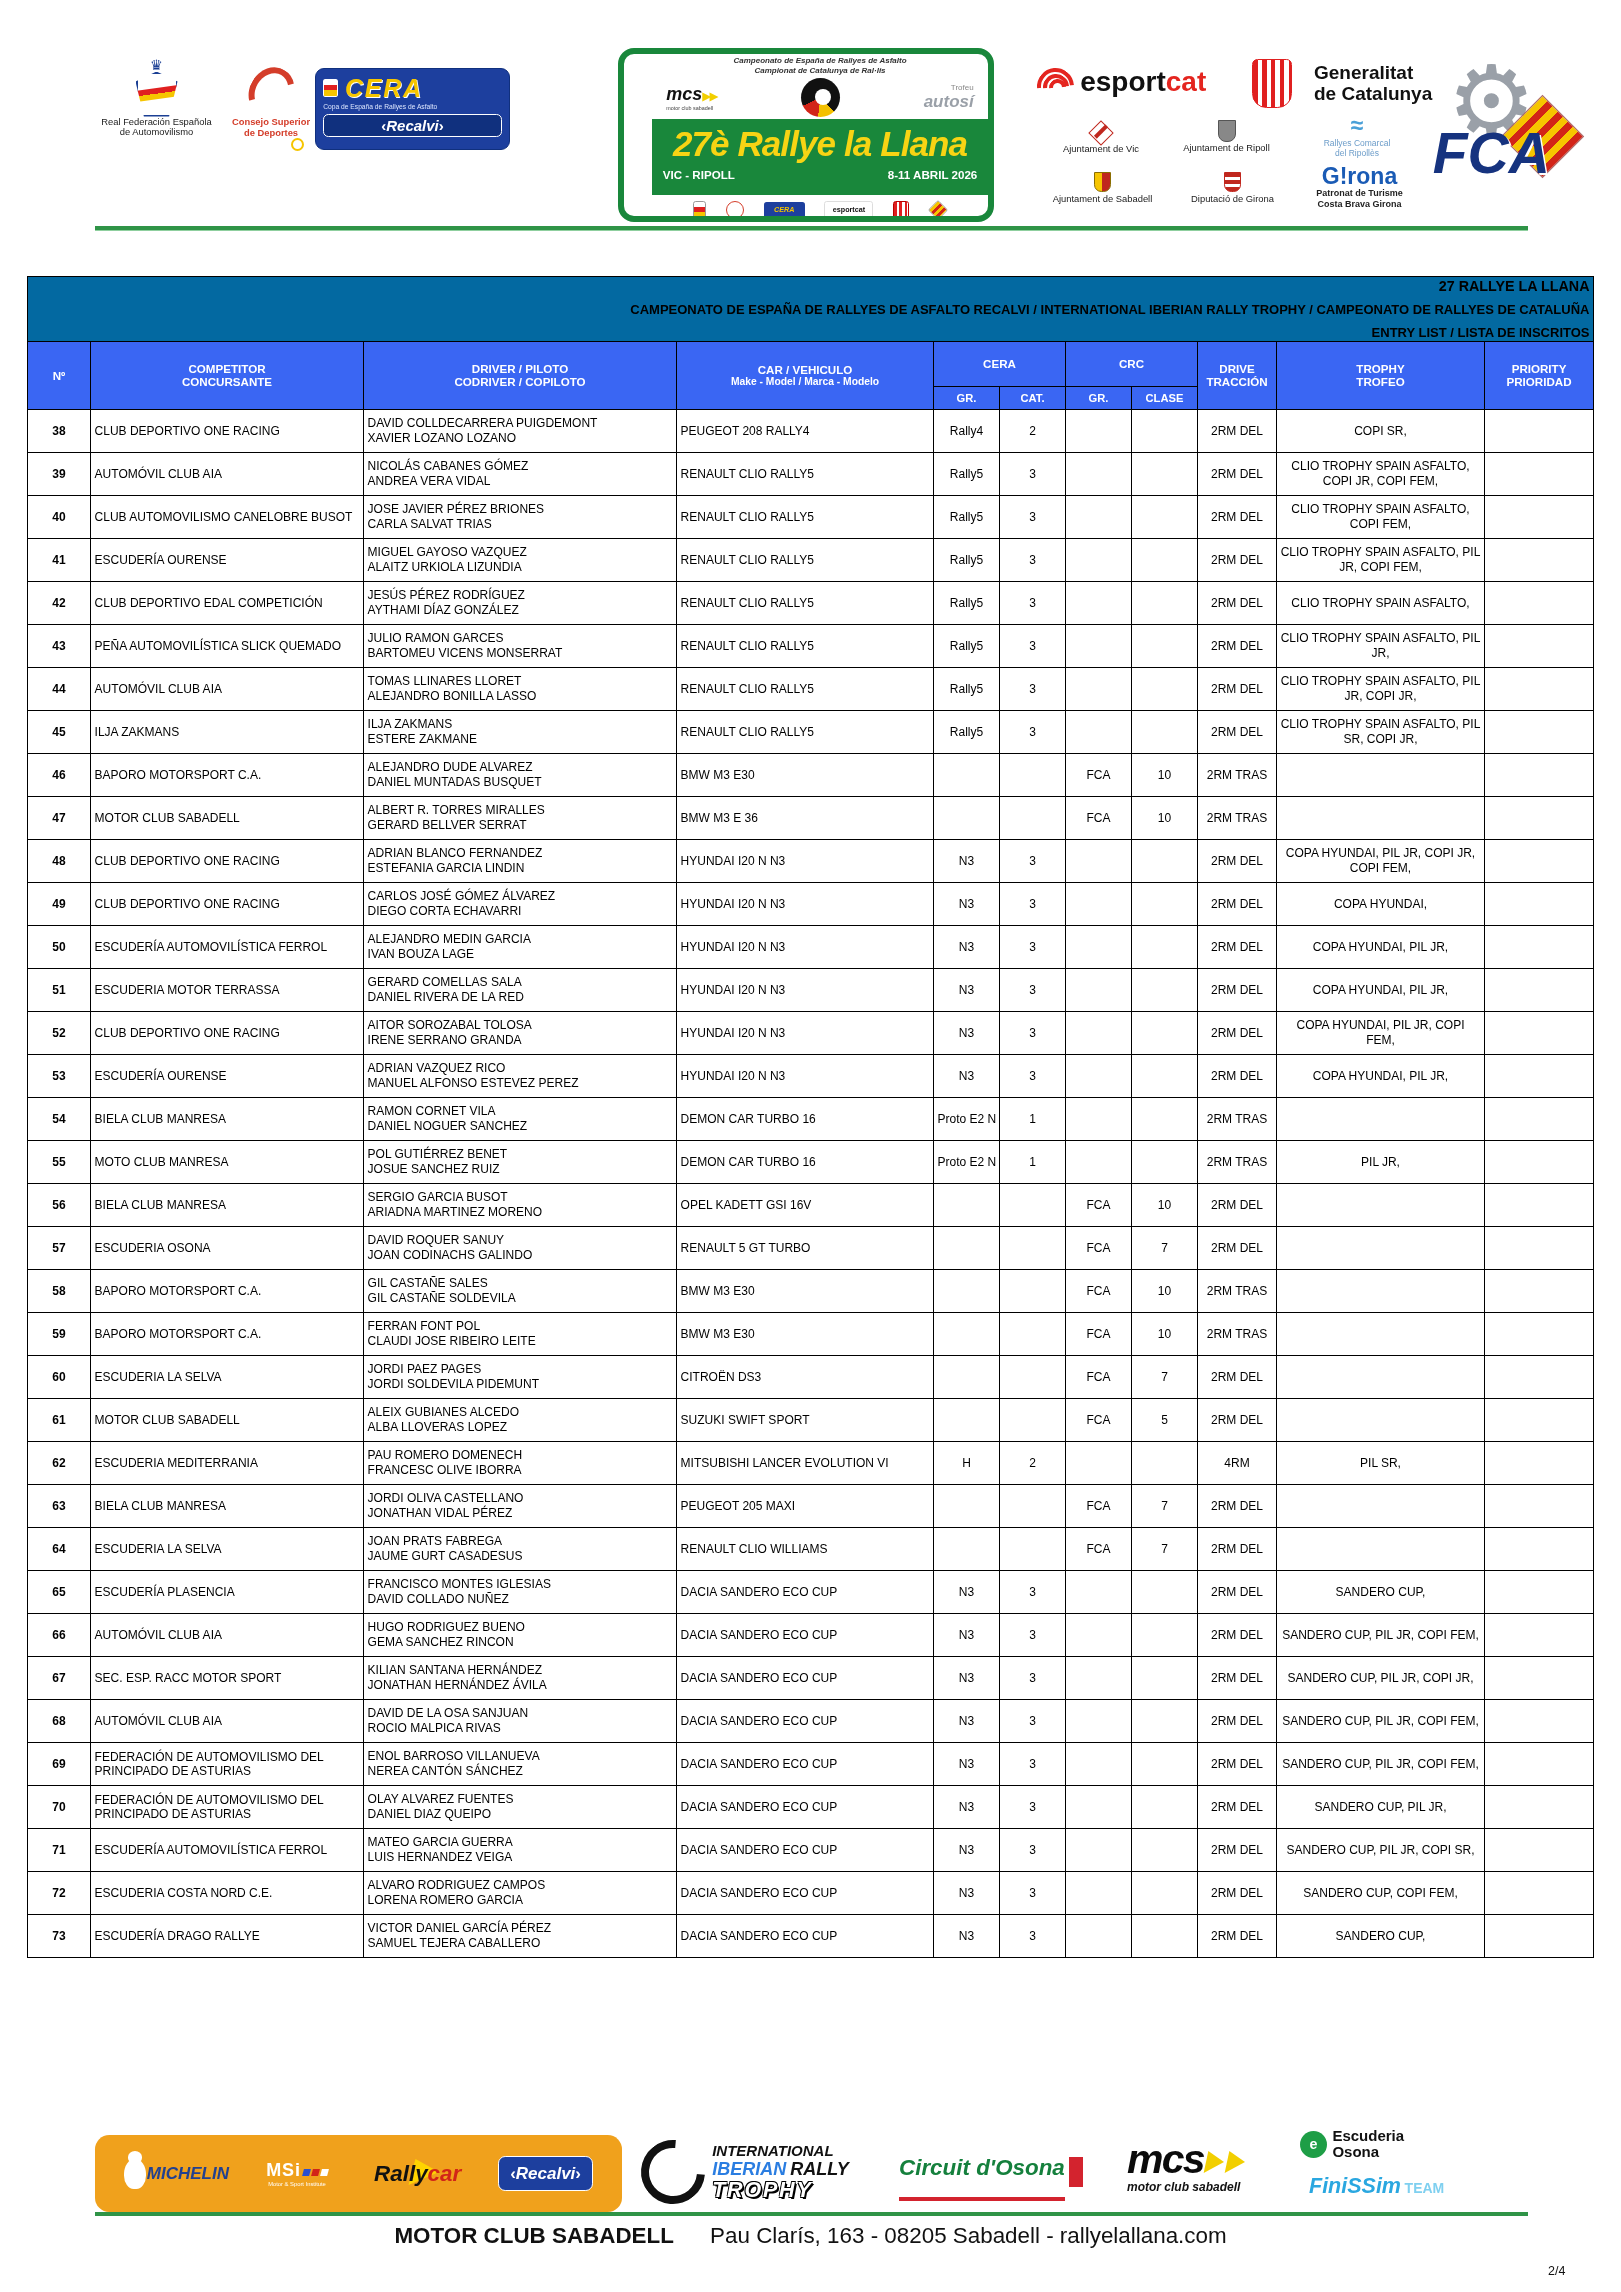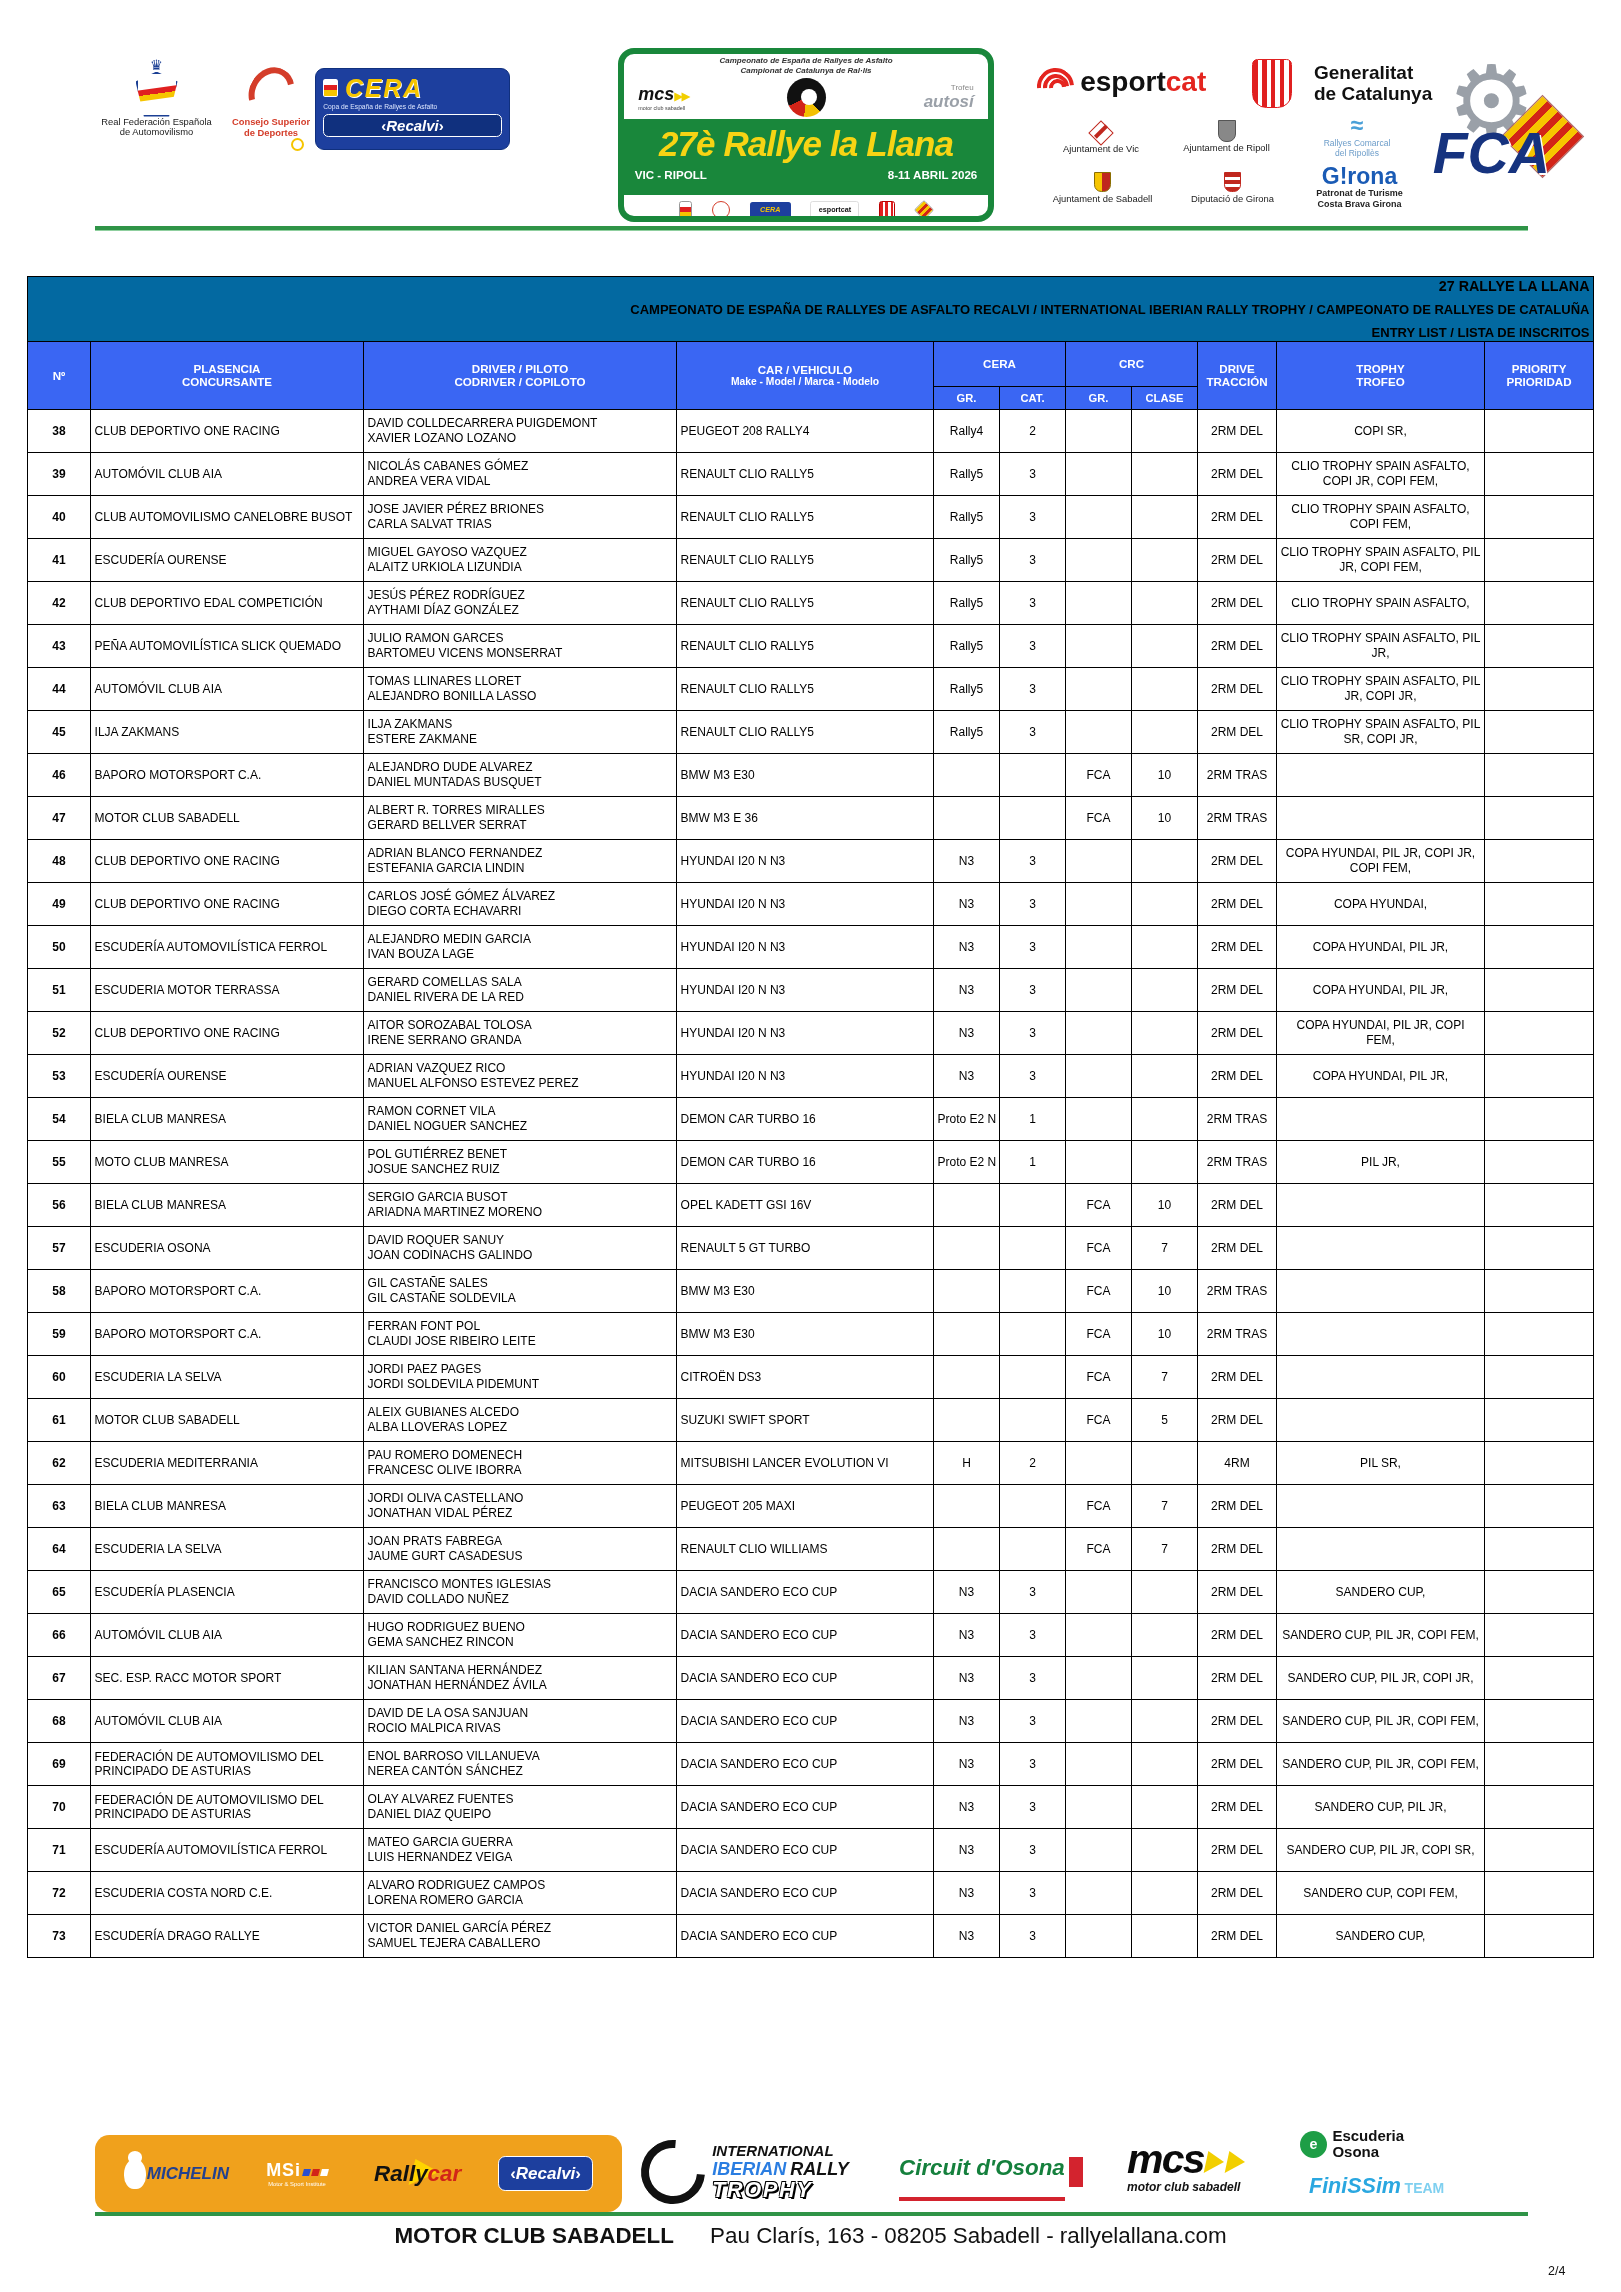--- a/index.html
+++ b/index.html
@@ -20,21 +20,21 @@
   .csd .sun{position:absolute;right:12.5px;top:68px;width:9px;height:9px;border:2.7px solid #f6c500;border-radius:50%;}
   .csd .cap{color:#d43d2a;font-weight:bold;}
   .ceraplate{left:315px;top:68px;width:195px;height:82px;background:#1d3f9e;border-radius:9px;border:1.8px solid #10307e;padding:4.5px 7.2px;box-sizing:border-box;color:#fff;}
   .ceraplate .row1{display:flex;align-items:center;gap:7.2px;}
   .miniflag{width:12.5px;height:16px;background:linear-gradient(180deg,#fff 0 30%,#e02020 30% 60%,#f6c500 60% 100%);border:0.9px solid #fff;border-radius:1.8px;flex:0 0 auto;}
   .ceraplate .cera-word{font-size:25px;font-weight:900;font-style:italic;letter-spacing:1.8px;color:#f6c500;text-shadow:0.9px 0.9px 0 #fff;}
   .ceraplate .cera-sub{font-size:6.7px;color:#dce6ff;margin-top:0.9px;}
   .recalvi-bar{margin-top:3.6px;background:#10307e;border:1.8px solid #fff;border-radius:5.4px;text-align:center;font-weight:900;font-style:italic;font-size:15px;color:#fff;padding:1.8px 0;}
   .angle{font-weight:900;font-style:normal;}
 
-  .plate{left:618px;top:48px;width:376px;height:174px;background:#fff;border:6.3px solid #19873b;border-radius:16px;box-sizing:border-box;overflow:hidden;}
+  .plate{left:618px;top:48px;width:376px;height:174px;background:#fff;border:6.3px solid #19873b;border-radius:16px;box-sizing:border-box;overflow:hidden;padding-left:28px;}
   .plate .arc{text-align:center;font-size:8px;font-weight:bold;font-style:italic;color:#333;line-height:9.9px;}
   .plate .arc:first-child{margin-top:1.8px;}
   .plate-logos{display:flex;align-items:center;justify-content:space-between;padding:0 14.3px;height:43px;}
   .pl-mcs .m{font-weight:900;font-style:italic;font-size:18px;color:#111;}
   .pl-mcs .arr{color:#f2cf00;font-size:11.6px;letter-spacing:-1.8px;}
   .pl-mcs .sub{font-size:5.4px;color:#444;}
   .tyre{width:39px;height:39px;border-radius:50%;background:conic-gradient(#111 0 38%,#f3c000 38% 52%,#d22418 52% 68%,#111 68% 100%);position:relative;flex:0 0 auto;}
   .tyre::after{content:"";position:absolute;left:14.3px;top:11.6px;width:16px;height:16px;border-radius:50%;background:#fff;}
   .pl-trofeu{text-align:right;}
   .pl-trofeu .t1{font-size:8px;color:#888;}
@@ -277,21 +277,21 @@
       <tr>
         <th colspan="11" class="title-block">
           <div class="t1">27 RALLYE LA LLANA</div>
           <div class="t2">CAMPEONATO DE ESPAÑA DE RALLYES DE ASFALTO RECALVI / INTERNATIONAL IBERIAN RALLY TROPHY / CAMPEONATO DE RALLYES DE CATALUÑA</div>
           <div class="t3">ENTRY LIST / LISTA DE INSCRITOS</div>
         </th>
       </tr>
       <tr class="hb main">
         <th rowspan="2">Nº</th>
         <th rowspan="2">
-          <div>PLASENCIA</div>
+          <div>COMPETITOR</div>
             <div>CONCURSANTE</div>
         </th>
         <th rowspan="2">
           <div>DRIVER / PILOTO</div>
             <div>CODRIVER / COPILOTO</div>
         </th>
         <th rowspan="2">
           <div>CAR / VEHICULO</div>
             <div class="sub2">Make - Model / Marca - Modelo</div>
         </th>

